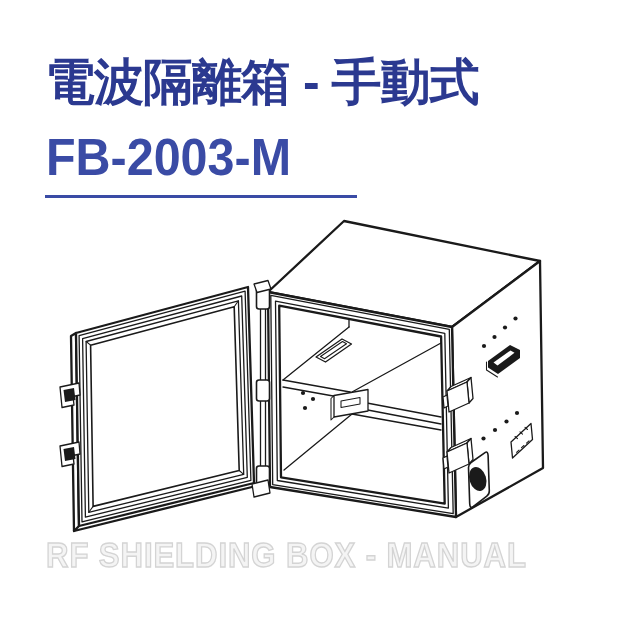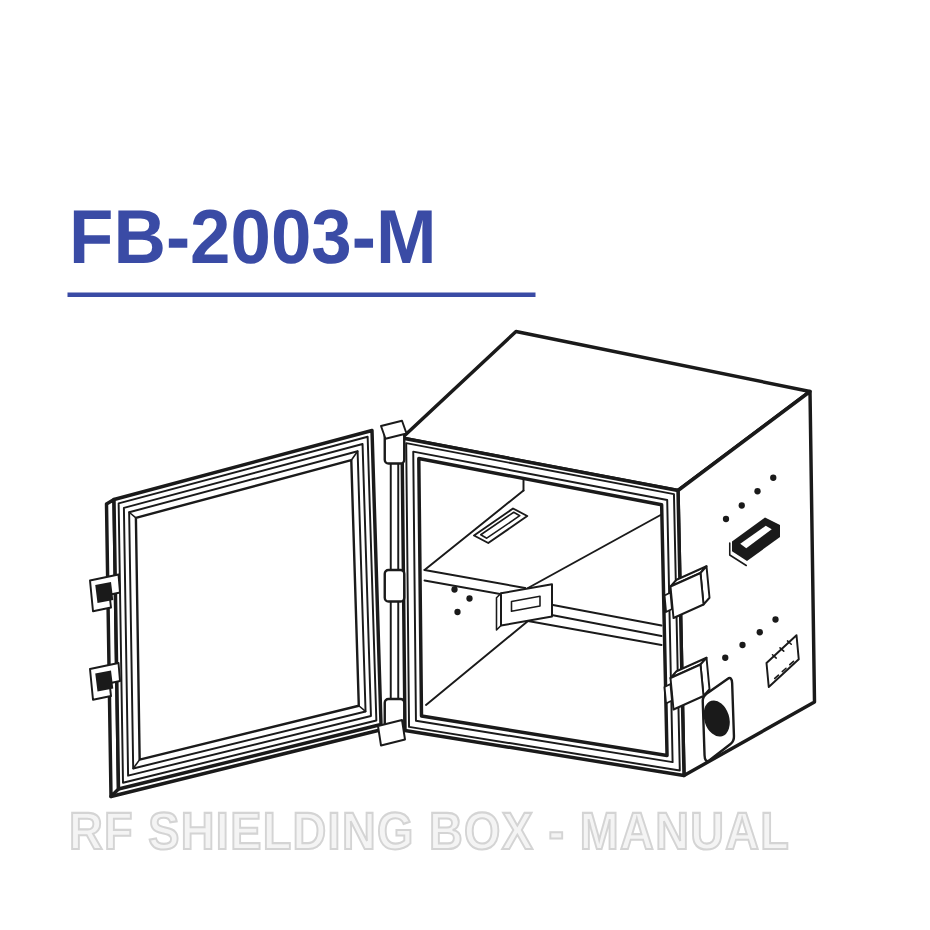--- a/index.html
+++ b/index.html
@@ -46,20 +46,21 @@
   .w13 {fill:none;stroke:var(--c-ink);stroke-width:1.3;stroke-linejoin:round;stroke-linecap:round;}
   .w13f{fill:#fff;stroke:var(--c-ink);stroke-width:1.3;stroke-linejoin:round;}
   .w1  {fill:none;stroke:var(--c-ink);stroke-width:1.05;stroke-linejoin:round;stroke-linecap:round;}
   .blk {fill:var(--c-ink);stroke:none;}
 </style>
 </head>
 <body>
 
 <div class="page">
 
+  <div class="title">電波隔離箱 - 手動式</div>
   <div class="model">FB-2003-M</div>
   <div class="underline"></div>
 
   <svg width="620" height="620" viewBox="0 0 620 620" aria-hidden="true">
     <defs>
       <clipPath id="openingClip">
         <polygon points="279.2,305.7 441.1,336.5 444.7,503.7 281.0,477.3"></polygon>
       </clipPath>
     </defs>
 

